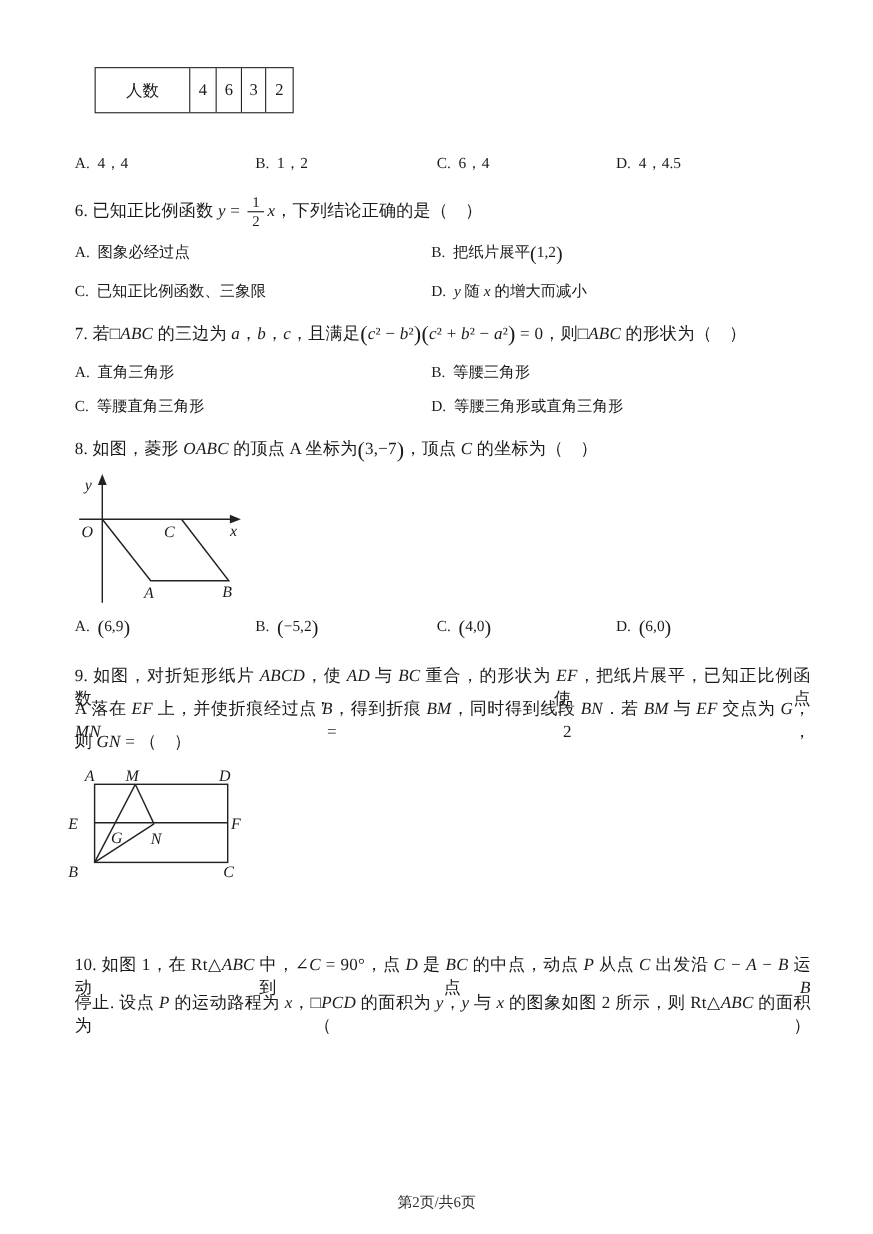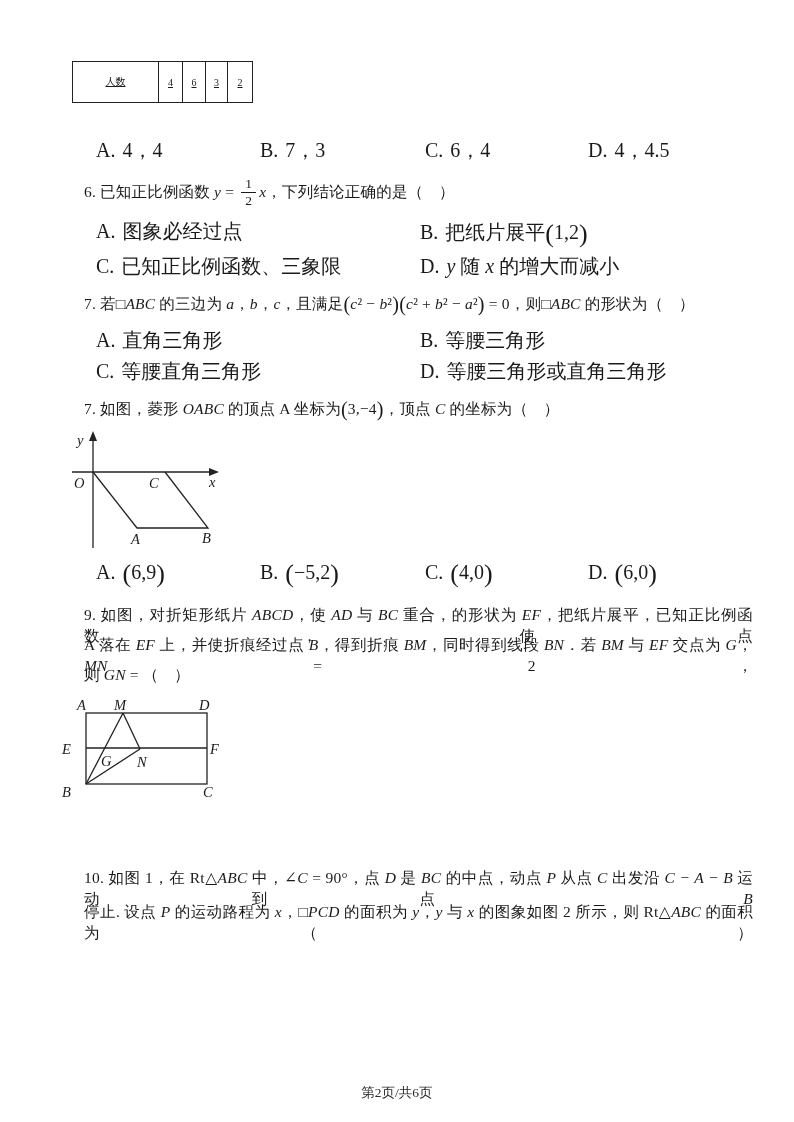--- a/index.html
+++ b/index.html
@@ -1,37 +1,37 @@
 <!DOCTYPE html>
 <html><head>
 <meta charset="utf-8">
 <style>
   html,body{margin:0;padding:0;background:#e8e8e8;}
   .page{
     position:relative;width:794px;height:1122px;background:#ffffff;
     font-family:"Liberation Serif","DejaVu Serif",serif;color:#1a1a1a;
     overflow:hidden;margin:0 auto;
   }
-  .stem{position:absolute;left:84px;width:669px;font-size:15.5px;line-height:21px;letter-spacing:.2px;}
+  .stem{position:absolute;left:68px;width:669px;font-size:15.5px;line-height:21px;letter-spacing:.2px;}
   .jl{text-align:justify;text-align-last:justify;}
-  .optrow{position:absolute;left:68px;width:669px;height:22px;font-size:20px;line-height:20px;margin-left:28px;}
+  .optrow{position:absolute;left:68px;width:669px;height:22px;font-size:14px;line-height:20px;}
   .opt{position:absolute;top:0;white-space:nowrap;}
   .o1{left:0}.o2{left:164px}.o3{left:329px}.o4{left:492px}
   .t1{left:0}.t2{left:324px}
   .olabel{margin-right:7px;}
   .i{font-style:italic;}
   .m{font-style:normal;}
   .lp{font-size:1.3em;line-height:1;vertical-align:-0.12em;font-style:normal;}
   .rad{text-decoration:overline;}
   .frac{display:inline-block;text-align:center;vertical-align:middle;margin:0 3px;transform:translateY(-1px);}
   .fn,.fd{display:block;font-size:13.5px;line-height:1.15;padding:0 4px;font-style:normal;}
   .fd{border-top:1.2px solid #1a1a1a;}
   
-  .qtable{position:absolute;left:72px;top:61px;display:flex;height:42px;box-sizing:border-box;
-    border:1.6px solid #222;font-size:10px;text-decoration:underline;}
+  .qtable{position:absolute;left:86px;top:61px;display:flex;height:42px;box-sizing:border-box;
+    border:1.6px solid #222;font-size:15px;}
   .qtable .cell{display:flex;align-items:center;justify-content:center;box-sizing:border-box;
     border-left:1.6px solid #222;}
   .qtable .cell:first-child{border-left:none;}
   .cw0{width:85px}.cw1{width:24px}.cw2{width:23px}.cw3{width:22px}.cw4{width:25px}
   
   .fig{position:absolute;}
   .fig line, .fig polyline, .fig rect{stroke:#222;stroke-width:1.3;fill:none;}
   .fig polygon{fill:#222;stroke:none;}
   .fig text{font-family:"Liberation Serif","DejaVu Serif",serif;font-style:italic;font-size:14.5px;fill:#1a1a1a;}
   .footer{position:absolute;left:0;width:794px;top:1084px;text-align:center;font-size:13.5px;color:#2a2a2a;}
@@ -44,21 +44,21 @@
   <div class="qtable">
     <div class="cell cw0">人数</div>
     <div class="cell cw1">4</div>
     <div class="cell cw2">6</div>
     <div class="cell cw3">3</div>
     <div class="cell cw4">2</div>
   </div>
 
   <div class="optrow" style="top:140px">
     <span class="opt o1"><span class="olabel">A.</span><span>4，4</span></span>
-    <span class="opt o2"><span class="olabel">B.</span><span>7，3</span></span>
+    <span class="opt o2"><span class="olabel">B.</span><span>1，2</span></span>
     <span class="opt o3"><span class="olabel">C.</span><span>6，4</span></span>
     <span class="opt o4"><span class="olabel">D.</span><span>4，4.5</span></span>
   </div>
 
   <div class="stem" style="top:177px"><span>6. 已知正比例函数 </span><span class="i">y</span><span class="m"> = </span><span class="frac"><span class="fn">1</span><span class="fd">2</span></span><span class="i">x</span><span>，下列结论正确的是（　）</span></div>
   <div class="optrow" style="top:221px">
     <span class="opt t1"><span class="olabel">A.</span><span>图象必经过点</span></span>
     <span class="opt t2"><span class="olabel">B.</span><span><span>把纸片展平</span><span class="lp">(</span><span class="m">1,2</span><span class="lp">)</span></span></span>
   </div>
   <div class="optrow" style="top:256px">
@@ -69,21 +69,21 @@
   <div class="stem" style="top:293px"><span>7. 若□</span><span class="i">ABC</span><span> 的三边为 </span><span class="i">a</span><span>，</span><span class="i">b</span><span>，</span><span class="i">c</span><span>，且满足</span><span class="lp">(</span><span class="i">c</span><span class="m">² − </span><span class="i">b</span><span class="m">²</span><span class="lp">)</span><span class="lp">(</span><span class="i">c</span><span class="m">² + </span><span class="i">b</span><span class="m">² − </span><span class="i">a</span><span class="m">²</span><span class="lp">)</span><span class="m"> = 0</span><span>，则□</span><span class="i">ABC</span><span> 的形状为（　）</span></div>
   <div class="optrow" style="top:361px">
     <span class="opt t1"><span class="olabel">C.</span><span>等腰直角三角形</span></span>
     <span class="opt t2"><span class="olabel">D.</span><span>等腰三角形或直角三角形</span></span>
   </div>
   <div class="optrow" style="top:330px">
     <span class="opt t1"><span class="olabel">A.</span><span>直角三角形</span></span>
     <span class="opt t2"><span class="olabel">B.</span><span>等腰三角形</span></span>
   </div>
 
-  <div class="stem" style="top:398px"><span>7. 如图，菱形 </span><span class="i">OABC</span><span> 的顶点 A 坐标为</span><span class="lp">(</span><span class="m">3,−4</span><span class="lp">)</span><span>，顶点 </span><span class="i">C</span><span> 的坐标为（　）</span></div>
+  <div class="stem" style="top:398px"><span>8. 如图，菱形 </span><span class="i">OABC</span><span> 的顶点 A 坐标为</span><span class="lp">(</span><span class="m">3,−7</span><span class="lp">)</span><span>，顶点 </span><span class="i">C</span><span> 的坐标为（　）</span></div>
 
   <svg class="fig" style="left:66px;top:428px" width="160" height="125" viewBox="0 0 160 125">
     <line x1="27" y1="10" x2="27" y2="120"></line>
     <polygon points="27,3 23,13 31,13"></polygon>
     <line x1="6" y1="44" x2="146" y2="44"></line>
     <polygon points="153,44 143,40 143,48"></polygon>
     <polyline points="27,44 71,100 142,100 99,44"></polyline>
     <text x="11" y="17">y</text>
     <text x="143" y="59">x</text>
     <text x="8" y="60">O</text>

